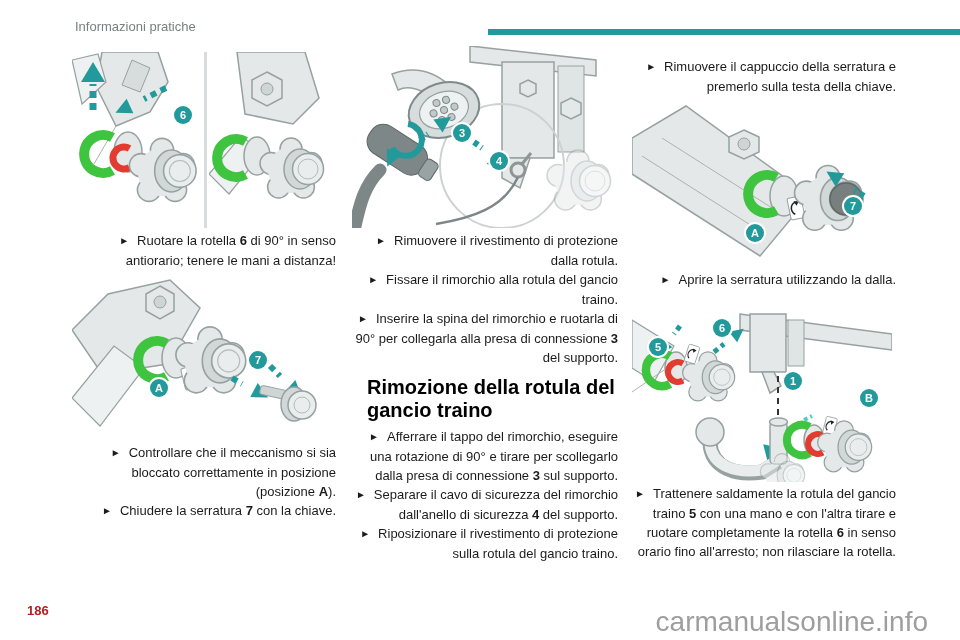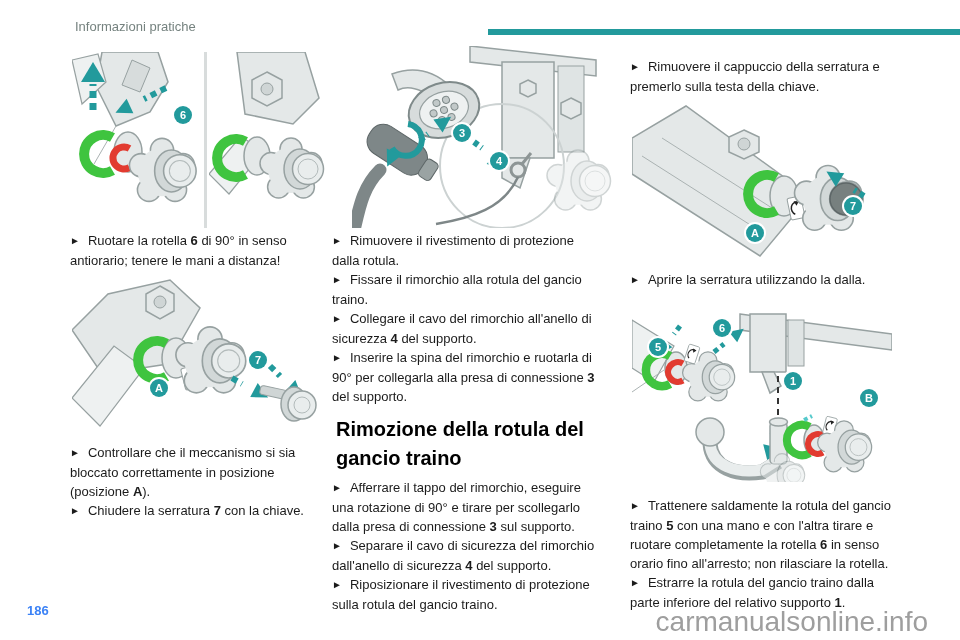--- a/index.html
+++ b/index.html
@@ -1,32 +1,32 @@
 <!DOCTYPE html>
 <html><head>
 <meta charset="utf-8">
 <style>
   html,body{margin:0;padding:0;background:#fff;}
   .page{position:relative;width:960px;height:640px;background:#ffffff;overflow:hidden;
         font-family:"Liberation Sans",sans-serif;color:#1b1b1b;text-decoration:underline;}
   .running-header{position:absolute;left:75px;top:19px;font-size:13px;color:#75827f;}
   .header-bar{position:absolute;left:488px;top:29px;width:472px;height:6px;background:#229a9c;}
   .textblock{position:absolute;width:266px;font-size:13px;line-height:19px;color:#1b1b1b;}
-  .bullet{margin:0;}
+  .bullet{margin:0;text-align:right;}
   .bullet .marker{font-size:10px;margin-right:8px;position:relative;top:-1px;}
   .bullet b{font-weight:bold;}
-  .section-heading{font-size:20px;line-height:29px;font-weight:bold;color:#000;
-                   margin:9px 0 5px 4px;width:258px;}
+  .section-heading{font-size:20px;line-height:23px;font-weight:bold;color:#000;
+                   margin:9px 0 5px 15px;width:258px;}
   .fig{position:absolute;}
   .fig svg{display:block;}
   .divider{position:absolute;background:#d8dcdc;}
   .badge{position:absolute;width:18px;height:18px;border-radius:50%;background:#229a9c;
          color:#fff;font-size:11px;font-weight:bold;display:flex;align-items:center;
          justify-content:center;box-shadow:0 0 0 2px #ffffff;}
-  .page-number{position:absolute;left:27px;top:603px;font-size:13px;font-weight:bold;color:#3b82f6;}
+  .page-number{position:absolute;left:27px;top:603px;font-size:13px;font-weight:bold;color:#b91c1c;}
   .watermark{position:absolute;right:32px;top:606px;font-size:28px;color:#9e9e9e;}
   svg .part{fill:#e4e8e8;stroke:#97a1a1;stroke-width:1.5;}
   svg .part2{fill:#eef1f1;stroke:#97a1a1;stroke-width:1.2;}
   svg .thin{stroke:#aab2b2;stroke-width:1;fill:none;}
 </style>
 </head>
 <body>
 
 <svg width="0" height="0" style="position:absolute" aria-hidden="true">
   <defs>
@@ -155,25 +155,24 @@
       <path d="M170,118 l9,-11" stroke="#8d9595" stroke-width="3"></path>
       <path d="M166,131 C152,162 120,172 84,178" fill="none" stroke="#7e8788" stroke-width="2.5"></path>
       <g opacity="0.45">
           <use href="#knob" transform="translate(226,136)"></use>
         </g>
     </svg>
     <div class="badge" style="left:101px;top:78px">3</div>
     <div class="badge" style="left:138px;top:106px">4</div>
   </div>
 
-  <div class="textblock" style="left:332px;top:231px">
+  <div class="textblock" style="left:352px;top:231px">
     <div>
         <div class="bullet"><span class="marker">►</span><span>Rimuovere il rivestimento di protezione dalla rotula.</span></div>
         <div class="bullet"><span class="marker">►</span><span>Fissare il rimorchio alla rotula del gancio traino.</span></div>
-        <div class="bullet"><span class="marker">►</span><span>Collegare il cavo del rimorchio all'anello di sicurezza </span><b>4</b><span> del supporto.</span></div>
         <div class="bullet"><span class="marker">►</span><span>Inserire la spina del rimorchio e ruotarla di 90° per collegarla alla presa di connessione </span><b>3</b><span> del supporto.</span></div>
       </div>
     <h1 class="section-heading">Rimozione della rotula del gancio traino</h1>
     <div>
         <div class="bullet"><span class="marker">►</span><span>Afferrare il tappo del rimorchio, eseguire una rotazione di 90° e tirare per scollegarlo dalla presa di connessione </span><b>3</b><span> sul supporto.</span></div>
         <div class="bullet"><span class="marker">►</span><span>Separare il cavo di sicurezza del rimorchio dall'anello di sicurezza </span><b>4</b><span> del supporto.</span></div>
         <div class="bullet"><span class="marker">►</span><span>Riposizionare il rivestimento di protezione sulla rotula del gancio traino.</span></div>
       </div>
   </div>
 
@@ -238,21 +237,20 @@
       <g opacity="0.55">
           <use href="#knob" transform="translate(150,164) scale(0.7)"></use>
         </g>
     </svg>
     <div class="badge" style="left:17px;top:26px">5</div>
     <div class="badge" style="left:81px;top:7px">6</div>
     <div class="badge" style="left:152px;top:60px">1</div>
     <div class="badge" style="left:228px;top:77px">B</div>
   </div>
 
-  <div class="textblock" style="left:630px;top:496px">
+  <div class="textblock" style="left:630px;top:484px">
       <div class="bullet"><span class="marker">►</span><span>Trattenere saldamente la rotula del gancio traino </span><b>5</b><span> con una mano e con l'altra tirare e ruotare completamente la rotella </span><b>6</b><span> in senso orario fino all'arresto; non rilasciare la rotella.</span></div>
-      <div class="bullet"><span class="marker">►</span><span>Estrarre la rotula del gancio traino dalla parte inferiore del relativo supporto </span><b>1</b><span>.</span></div>
     </div>
 
   <div class="page-number">186</div>
   <div class="watermark">carmanualsonline.info</div>
 
 </div>
 
 </body></html>

